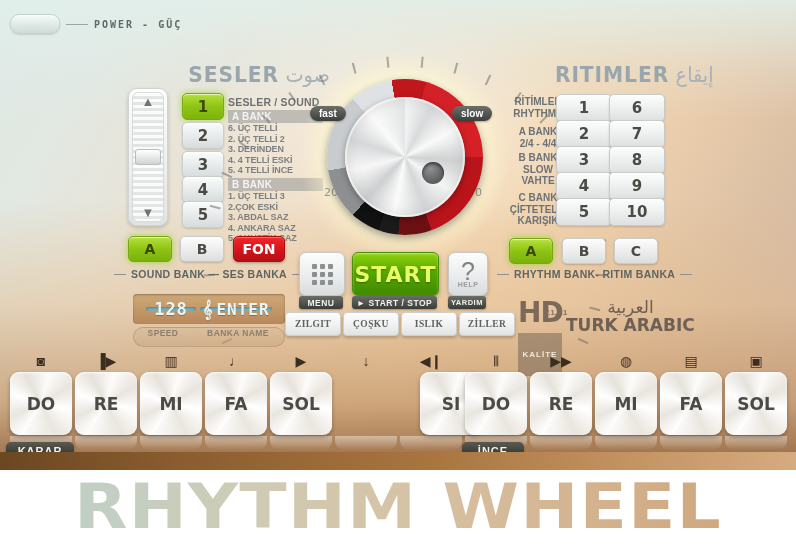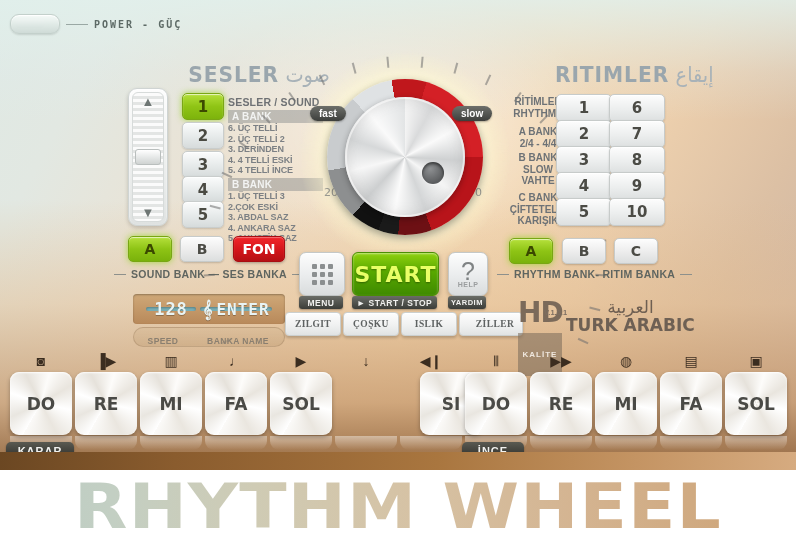--- a/index.html
+++ b/index.html
@@ -203,21 +203,21 @@
     box-shadow:inset 0 1px 3px rgba(0,0,0,.35);
     text-shadow:0 1px 0 rgba(0,0,0,.25);
   }
   #lcd-speed{width:50px;font-size:17px;letter-spacing:1px;}
   #lcd-enter{flex:1;font-size:16px;letter-spacing:1px;gap:3px;}
   .clef{font-size:17px;}
   .lcd-sub{
     position:absolute;left:133px;top:327px;width:152px;height:20px;border-radius:10px;
     background:linear-gradient(180deg,rgba(214,186,150,.55),rgba(196,163,124,.5));
     border:1px solid rgba(150,120,90,.35);box-sizing:border-box;
-    display:flex;align-items:flex-end;color:#8a7f70;font-size:8.5px;font-weight:bold;letter-spacing:.4px;
+    display:flex;align-items:flex-start;color:#8a7f70;font-size:8.5px;font-weight:bold;letter-spacing:.4px;
   }
   #lab-speed{width:58px;text-align:center;}
   #lab-rname{flex:1;text-align:center;}
 
   
   .menu-btn{
     position:absolute;left:299px;top:252px;width:44px;height:42px;border-radius:7px;
     background:linear-gradient(180deg,#fdfdfd,#eaeced 55%,#d9dcdd);
     border:1px solid #c4c8c8;box-shadow:0 2px 4px rgba(0,0,0,.22), inset 0 1px 1px #fff;
     display:flex;align-items:center;justify-content:center;
@@ -456,21 +456,21 @@
     <div class="help-q">?</div>
     <div class="help-sub">HELP</div>
   </div>
   <div class="dark-tag" id="tag-menu">MENU</div>
   <div class="dark-tag" id="tag-startstop">► START / STOP</div>
   <div class="dark-tag" id="tag-yardim">YARDIM</div>
 
   <div class="fx" style="left:285px;">ZILGIT</div>
   <div class="fx" style="left:343px;text-align:center;">ÇOŞKU</div>
   <div class="fx" style="left:401px;">ISLIK</div>
-  <div class="fx" style="left:459px;padding-left:8px;">ZİLLER</div>
+  <div class="fx" style="left:459px;">ZİLLER</div>
 
   <div class="hd">
     <div class="hd-main">HD</div>
     <div class="hd-sub">KALİTE</div>
   </div>
   <div class="ta">
     <div class="ta-v">V.1.0.1</div>
     <div class="ta-ar">العربية</div>
     <div class="ta-en">TURK ARABIC</div>
   </div>

